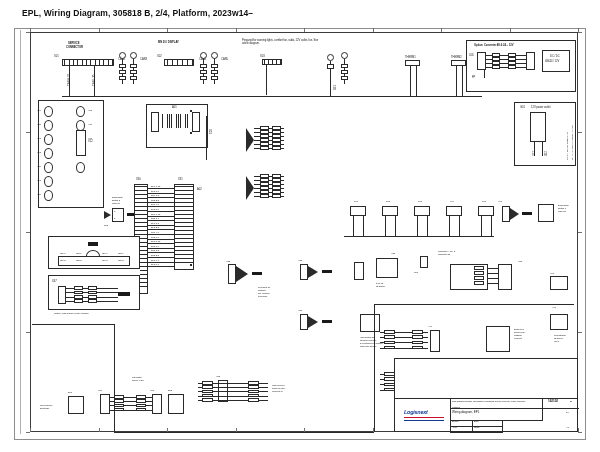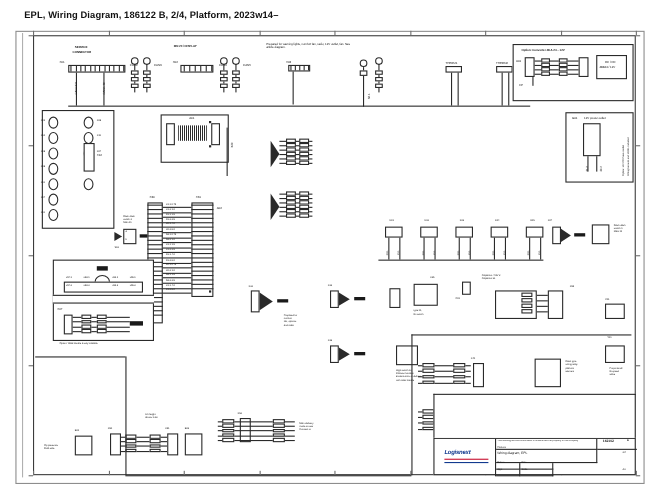--- a/index.html
+++ b/index.html
@@ -54,21 +54,21 @@
 
   .hatch{position:absolute;background:
      repeating-linear-gradient(90deg,#2a2a2a 0 0.6px,transparent 0.6px 1.8px);}
   .solidblk{position:absolute;background:#1a1a1a;}
 </style>
 </head>
 <body>
 
 <div id="page">
 
-  <div class="doc-title">EPL, Wiring Diagram, 186122 B, 2/4, Platform, 2023w14–</div>
+  <div class="doc-title">EPL, Wiring Diagram, 305818 B, 2/4, Platform, 2023w14–</div>
 
   <div class="sheet">
     <div class="margin-line"></div>
     <div class="frame-outer"></div>
     <div class="frame-inner"></div>
 
     <div id="ticks-top">
         <div class="tick h" style="left:16px;top:0px;"></div>
         <div class="tick h" style="left:84.5px;top:0px;"></div>
         <div class="tick h" style="left:153px;top:0px;"></div>

